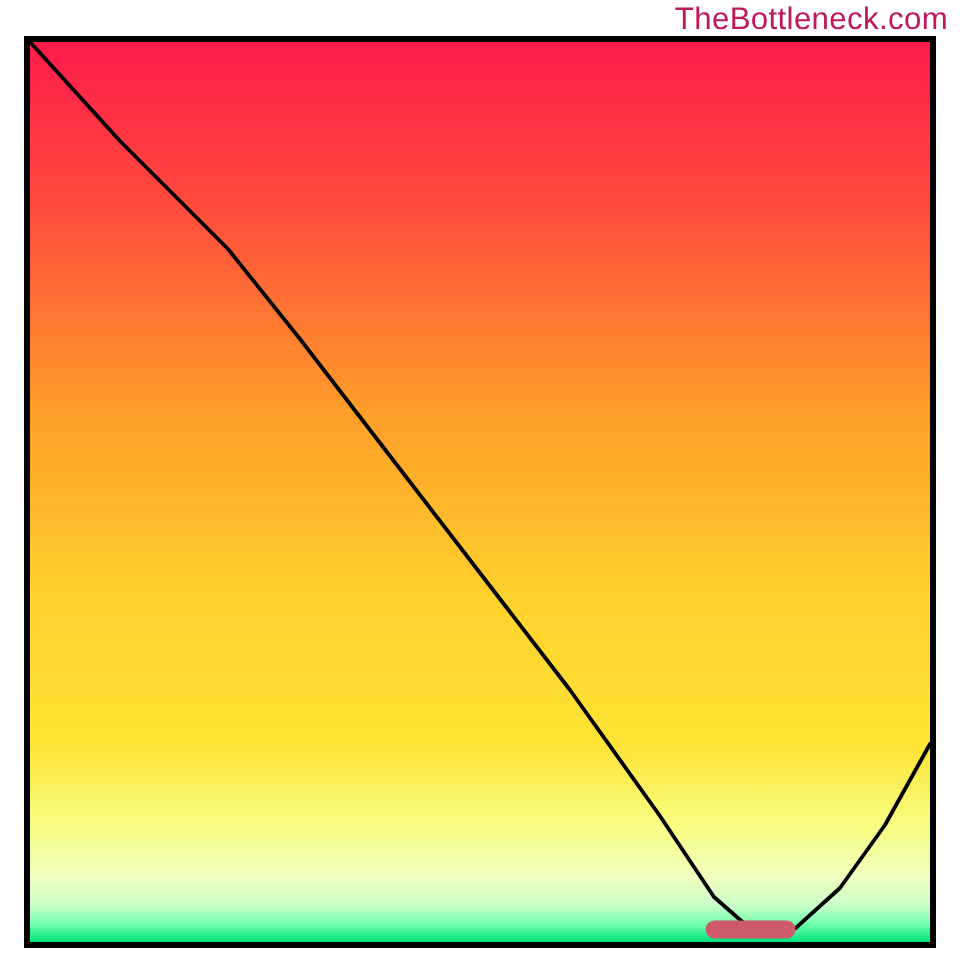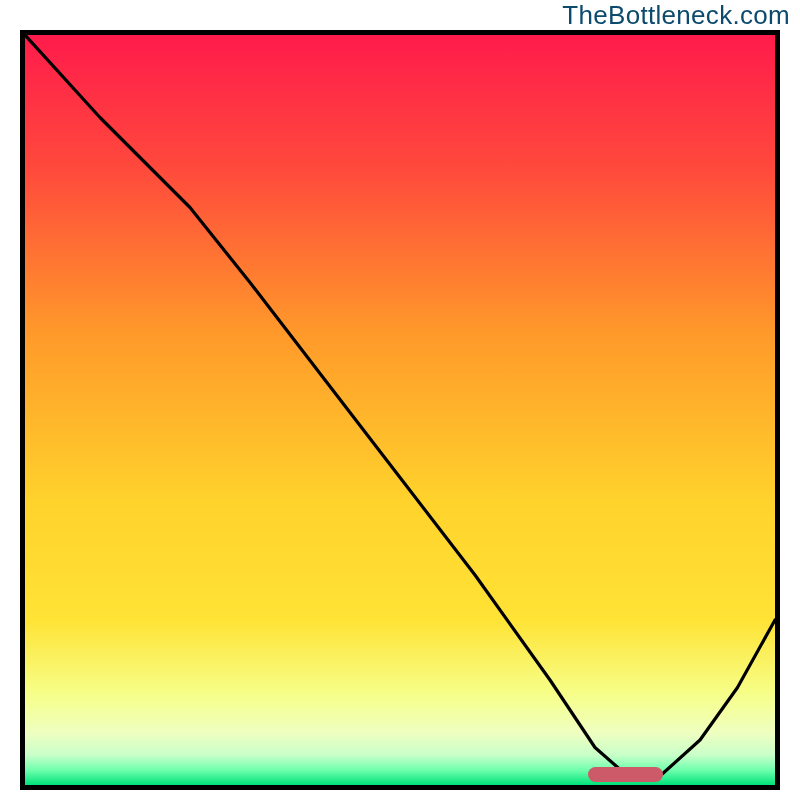--- a/index.html
+++ b/index.html
@@ -16,21 +16,21 @@
     width: 800px;
     height: 800px;
     box-sizing: border-box;
   }
   .watermark {
     position: absolute;
     top: 0px;
     right: 10px;
     font-size: 26px;
     font-weight: 500;
-    color: #0c4a6e;
+    color: #be185d;
     letter-spacing: 0.3px;
   }
   .plot {
     position: absolute;
     left: 20px;
     top: 30px;
     width: 760px;
     height: 760px;
     border: 5px solid #000;
     box-sizing: border-box;

